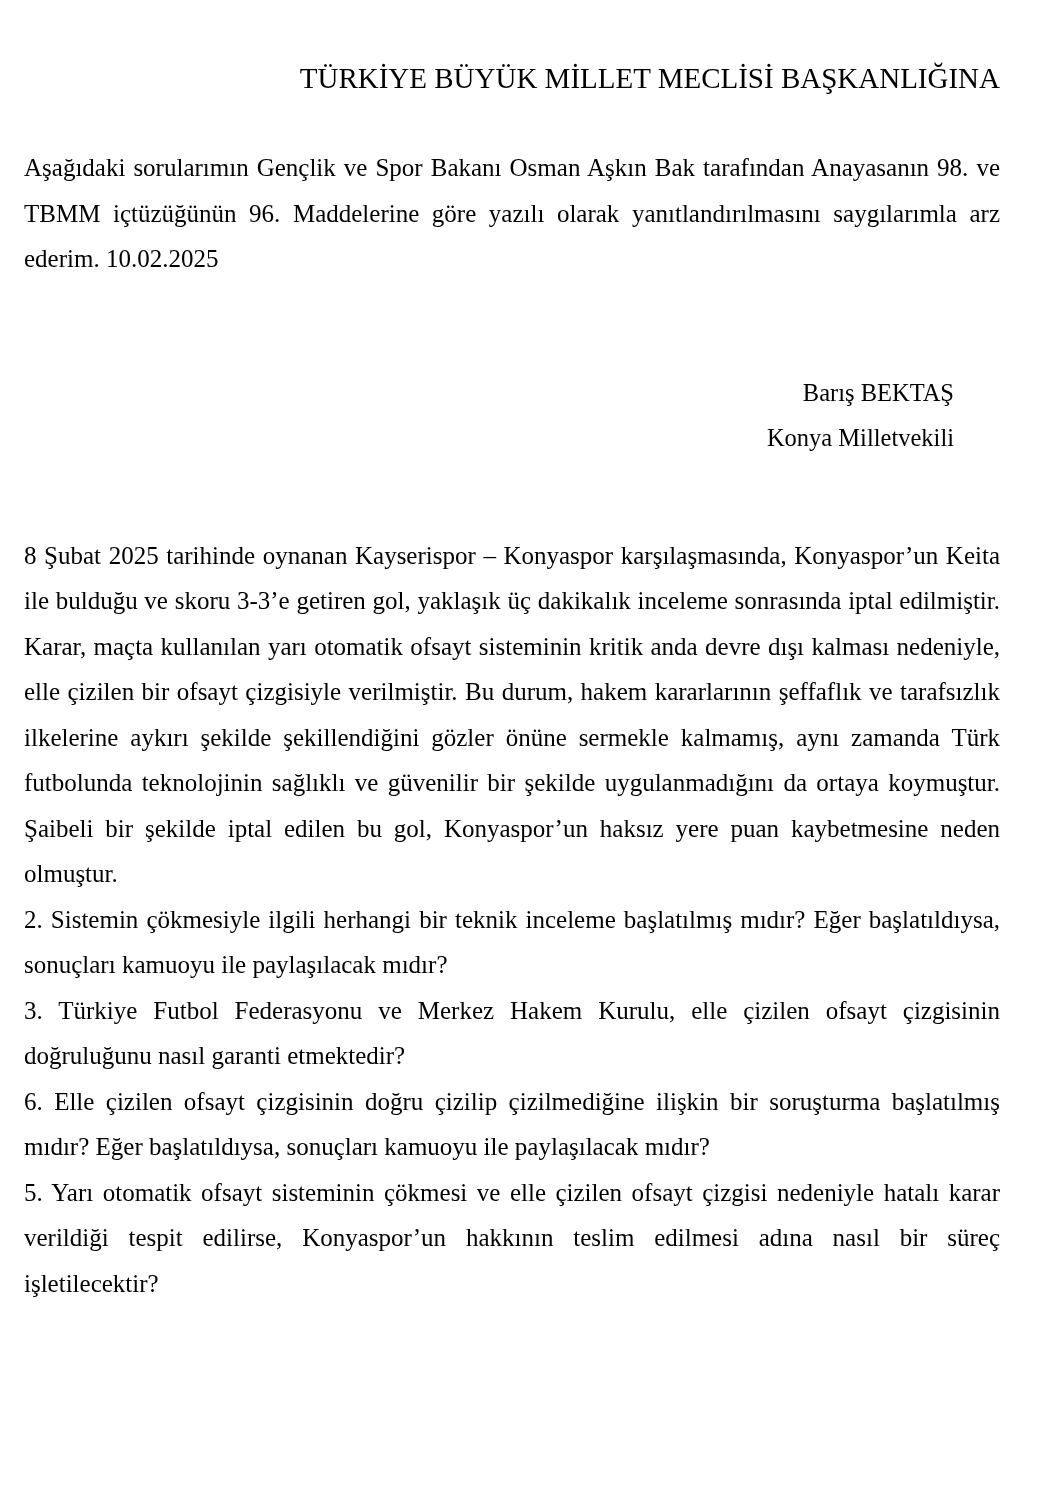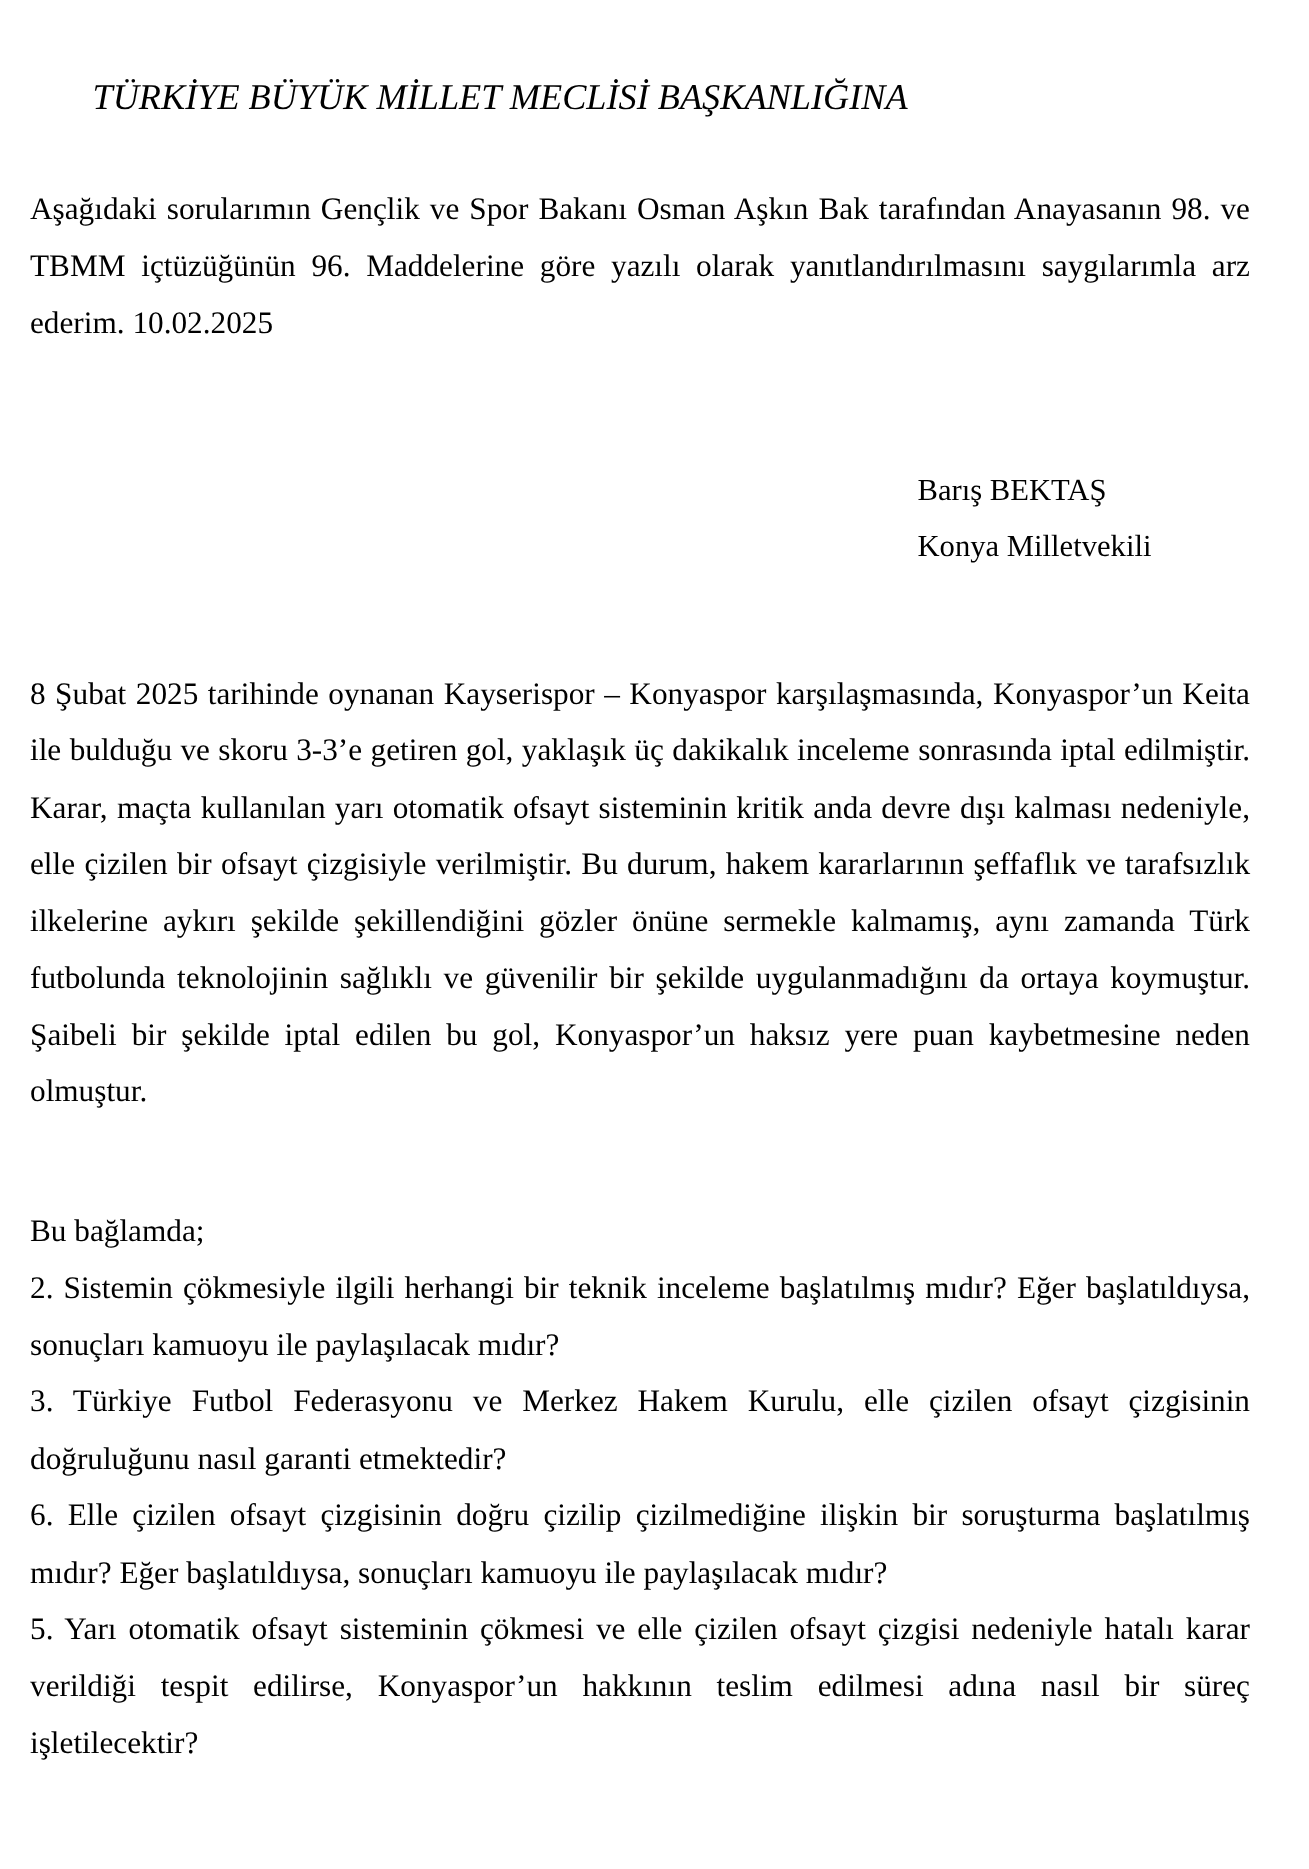--- a/index.html
+++ b/index.html
@@ -18,37 +18,36 @@
     padding: 0 47px 0 24px;
     box-sizing: border-box;
     width: 1047px;
   }
   .doc-title {
     padding-top: 42px;
     padding-left: 50px;
     font-size: 29px;
     line-height: 35px;
     font-weight: 400;
-    text-align: left;
+    text-align: right;
     white-space: nowrap;
-    font-style: italic;
   }
   .para {
     font-size: 25px;
     line-height: 45.5px;
     text-align: justify;
     margin: 0;
   }
   .intro-para {
     margin-top: 49px;
   }
   .signature-block {
     margin: 88px 46px 0 auto;
     width: 220px;
-    text-align: left;
+    text-align: right;
     font-size: 24.5px;
     line-height: 45.5px;
   }
   .body-para {
     margin-top: 72px;
   }
   .context-label {
     margin-top: 66px;
     text-align: left;
   }
@@ -65,21 +64,20 @@
 
   <p class="para intro-para">Aşağıdaki sorularımın Gençlik ve Spor Bakanı Osman Aşkın Bak tarafından Anayasanın 98. ve TBMM içtüzüğünün 96. Maddelerine göre yazılı olarak yanıtlandırılmasını saygılarımla arz ederim. 10.02.2025</p>
 
   <div class="signature-block">
     <div>Barış BEKTAŞ</div>
     <div>Konya Milletvekili</div>
   </div>
 
   <p class="para body-para">8 Şubat 2025 tarihinde oynanan Kayserispor – Konyaspor karşılaşmasında, Konyaspor’un Keita ile bulduğu ve skoru 3-3’e getiren gol, yaklaşık üç dakikalık inceleme sonrasında iptal edilmiştir. Karar, maçta kullanılan yarı otomatik ofsayt sisteminin kritik anda devre dışı kalması nedeniyle, elle çizilen bir ofsayt çizgisiyle verilmiştir. Bu durum, hakem kararlarının şeffaflık ve tarafsızlık ilkelerine aykırı şekilde şekillendiğini gözler önüne sermekle kalmamış, aynı zamanda Türk futbolunda teknolojinin sağlıklı ve güvenilir bir şekilde uygulanmadığını da ortaya koymuştur. Şaibeli bir şekilde iptal edilen bu gol, Konyaspor’un haksız yere puan kaybetmesine neden olmuştur.</p>
 
-  <p class="para context-label">Bu bağlamda;</p>
 
 
   <p class="para question">2. Sistemin çökmesiyle ilgili herhangi bir teknik inceleme başlatılmış mıdır? Eğer başlatıldıysa, sonuçları kamuoyu ile paylaşılacak mıdır?</p>
 
   <p class="para question">3. Türkiye Futbol Federasyonu ve Merkez Hakem Kurulu, elle çizilen ofsayt çizgisinin doğruluğunu nasıl garanti etmektedir?</p>
 
   <p class="para question">6. Elle çizilen ofsayt çizgisinin doğru çizilip çizilmediğine ilişkin bir soruşturma başlatılmış mıdır? Eğer başlatıldıysa, sonuçları kamuoyu ile paylaşılacak mıdır?</p>
 
   <p class="para question">5. Yarı otomatik ofsayt sisteminin çökmesi ve elle çizilen ofsayt çizgisi nedeniyle hatalı karar verildiği tespit edilirse, Konyaspor’un hakkının teslim edilmesi adına nasıl bir süreç işletilecektir?</p>
 

